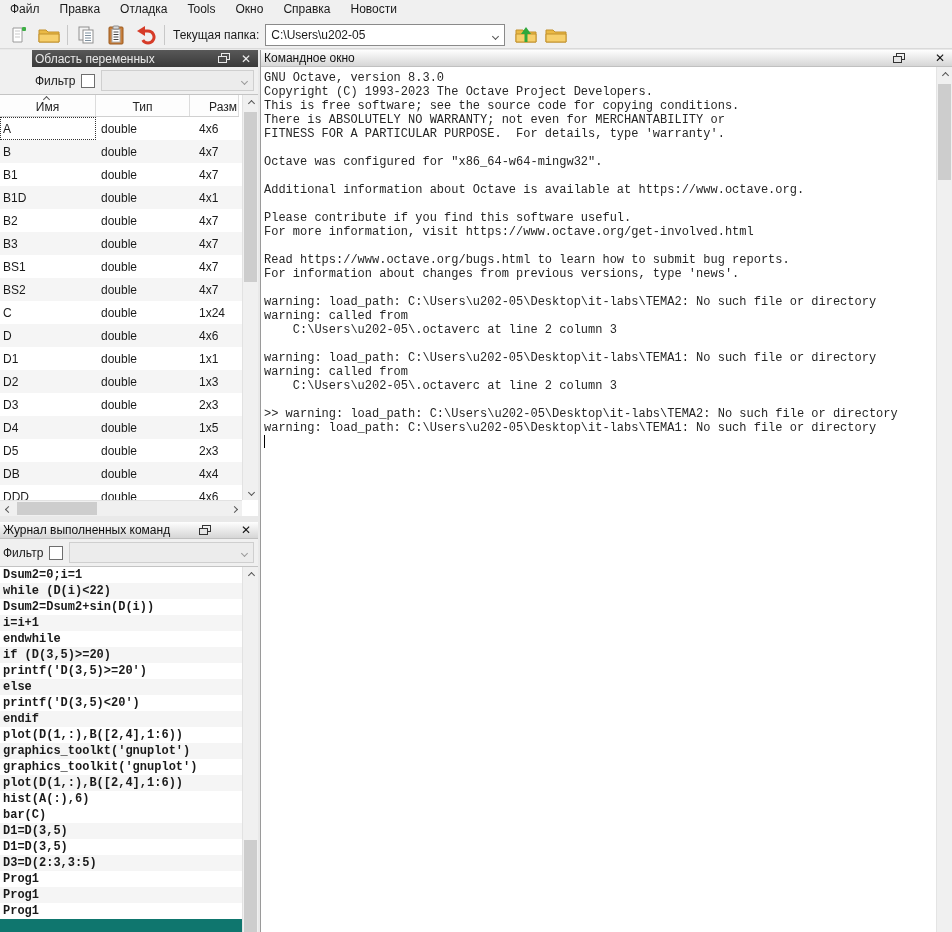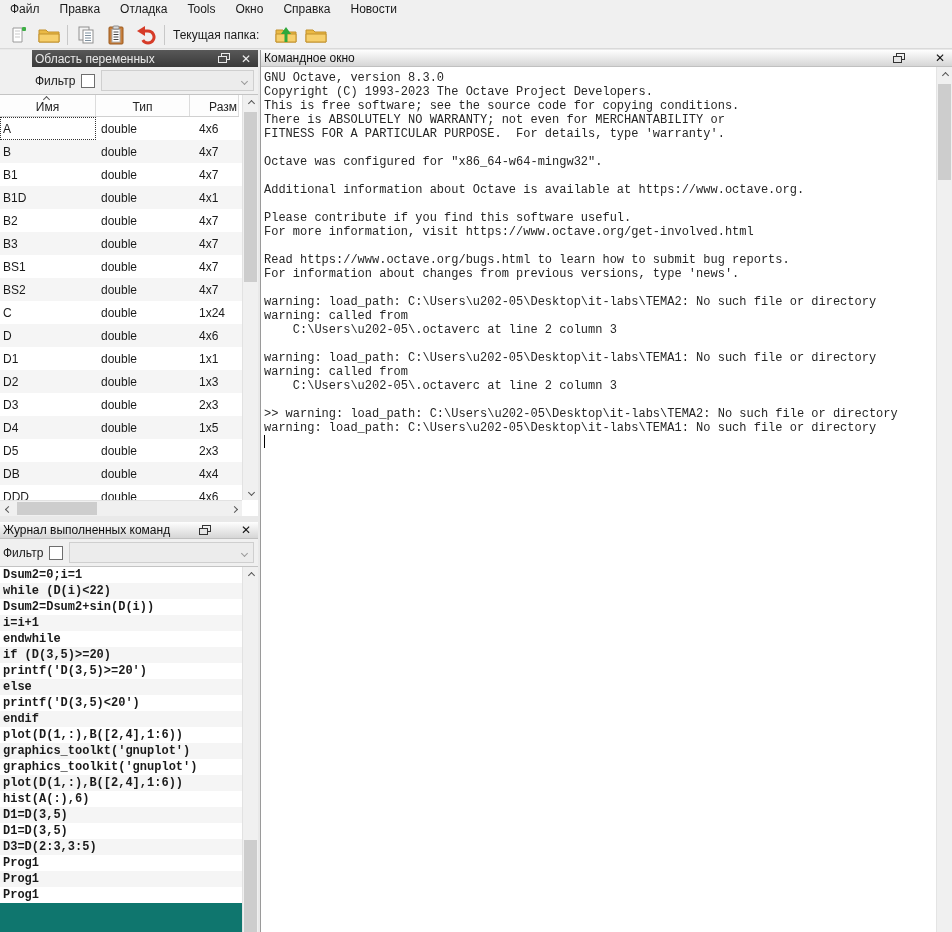--- a/index.html
+++ b/index.html
@@ -144,20 +144,24 @@
   <div class="tbtn">
     <span>
       <svg class="ico" width="20" height="20" viewBox="0 0 20 20">
         <path d="M6 6 h6 a6 6 0 1 1 -5.2 9" fill="none" stroke="#d63b28" stroke-width="3"></path>
         <polygon points="1,6 9,1 9,11" fill="#d63b28"></polygon>
       </svg>
     </span>
   </div>
   <div class="tsep"></div>
   <span class="cwd-label">Текущая папка:</span>
+  <div class="combo">
+    <span class="val">C:\Users\u202-05</span>
+    <span class="arrow chev down small"></span>
+  </div>
   <div class="tbtn" style="margin-left:6px">
     <span>
       <svg class="ico" width="22" height="18" viewBox="0 0 22 18">
         <path d="M1 4 h7 l2 2 h11 v10 h-20 z" fill="#eab945" stroke="#c2912c"></path>
         <path d="M1 8 h20 v8 h-20 z" fill="#f6cf6b" stroke="#c2912c"></path>
         <path d="M11 16 v-9" stroke="#2fa83b" stroke-width="3"></path>
         <polygon points="11,1 16,8 6,8" fill="#2fa83b"></polygon>
       </svg>
     </span>
   </div>
@@ -339,20 +343,21 @@
         <div class="hist-item alt">if (D(3,5)&gt;=20)</div>
         <div class="hist-item">printf('D(3,5)&gt;=20')</div>
         <div class="hist-item alt">else</div>
         <div class="hist-item">printf('D(3,5)&lt;20')</div>
         <div class="hist-item alt">endif</div>
         <div class="hist-item">plot(D(1,:),B([2,4],1:6))</div>
         <div class="hist-item alt">graphics_toolkt('gnuplot')</div>
         <div class="hist-item">graphics_toolkit('gnuplot')</div>
         <div class="hist-item alt">plot(D(1,:),B([2,4],1:6))</div>
         <div class="hist-item">hist(A(:),6)</div>
+        <div class="hist-item">bar(C)</div>
         <div class="hist-item alt">D1=D(3,5)</div>
         <div class="hist-item">D1=D(3,5)</div>
         <div class="hist-item alt">D3=D(2:3,3:5)</div>
         <div class="hist-item">Prog1</div>
         <div class="hist-item alt">Prog1</div>
         <div class="hist-item">Prog1</div>
         <div class="vsb hist-vsb">
         <div class="sb-btn" style="top:0">
             <span class="chev up small"></span>
           </div>

